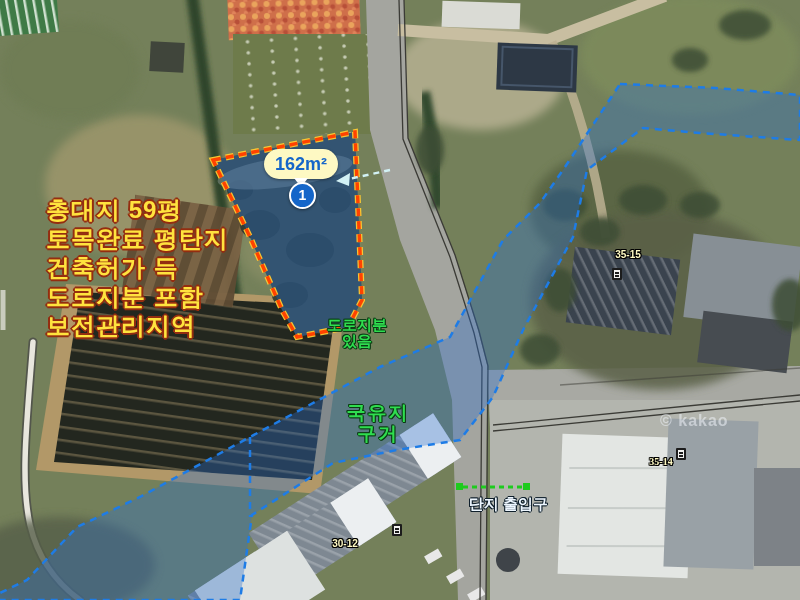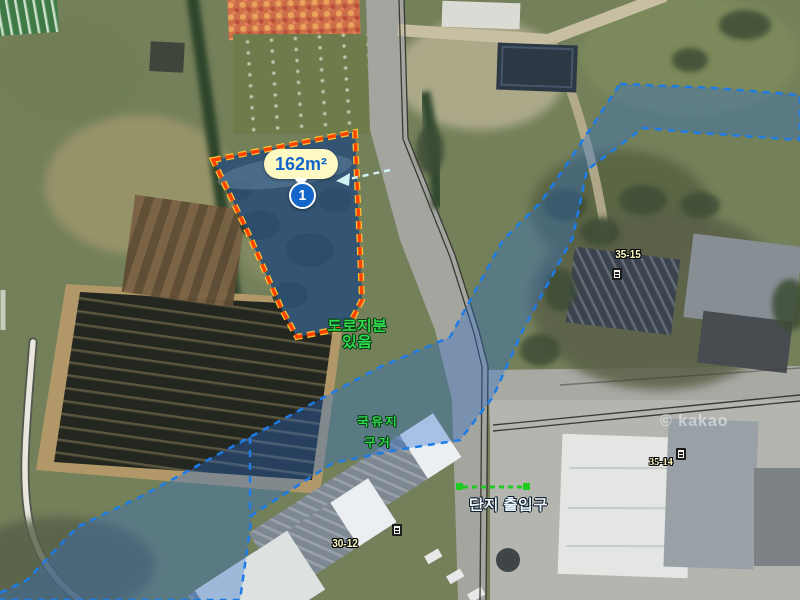--- a/index.html
+++ b/index.html
@@ -10,21 +10,21 @@
   
   .notes{left:46px;top:195px;font-size:24px;font-weight:bold;line-height:29px;
          color:#ffe33e;letter-spacing:1px;
          text-shadow:-2px 0 #942d10,2px 0 #942d10,0 -2px #942d10,0 2px #942d10,
                      -1px -1px #942d10,1px -1px #942d10,-1px 1px #942d10,1px 1px #942d10;}
   
   .green-note{font-weight:bold;color:#2fdd4f;text-align:center;
          text-shadow:-1px 0 #0b3d14,1px 0 #0b3d14,0 -1px #0b3d14,0 1px #0b3d14,
                      -1px -1px #0b3d14,1px 1px #0b3d14;}
   .roadshare{left:318px;top:317px;width:78px;font-size:15px;line-height:16px;}
-  .waterlabel{left:337px;top:402px;width:82px;font-size:12px;line-height:21px;letter-spacing:2px;margin-top:9px;}
+  .waterlabel{left:337px;top:402px;width:82px;font-size:19px;line-height:21px;letter-spacing:2px;}
   .entrance{left:448px;top:495px;width:100px;text-align:right;font-size:15px;font-weight:bold;
          color:#eef7ff;
          text-shadow:-1px 0 #10202c,1px 0 #10202c,0 -1px #10202c,0 1px #10202c,
                      -1px 1px #10202c,1px -1px #10202c;}
   
   .lot{font-size:10px;font-weight:bold;color:#fef9c3;transform:translateX(-50%);
        text-shadow:-1px 0 #000,1px 0 #000,0 -1px #000,0 1px #000,
                    -1px -1px #000,1px 1px #000,1px -1px #000,-1px 1px #000;}
   .bldg-icon{position:absolute;width:10px;height:12px;background:#f2f2f0;
        border:2px solid #1c1c1c;border-radius:1px;box-sizing:border-box;}
@@ -188,20 +188,27 @@
     <polygon points="336,181 350,173 349,186" fill="#d2f1f5"></polygon>
   </g>
 
   <g>
     <line x1="463" y1="487" x2="525" y2="487" stroke="#1ecb1e" stroke-width="3" stroke-dasharray="5 4"></line>
     <rect x="456" y="483" width="7" height="7" fill="#1ecb1e"></rect>
     <rect x="523" y="483" width="7" height="7" fill="#1ecb1e"></rect>
   </g>
 </svg>
 
+<div class="ann notes">
+  <div>총대지 59평</div>
+  <div>토목완료 평탄지</div>
+  <div>건축허가 득</div>
+  <div>도로지분 포함</div>
+  <div>보전관리지역</div>
+</div>
 
 <div class="ann bubble">162m²</div>
 <div class="ann bubble-tail"></div>
 <div class="ann marker">1</div>
 
 <div class="ann green-note roadshare">
   <div>도로지분</div>
   <div>있음</div>
 </div>
 

